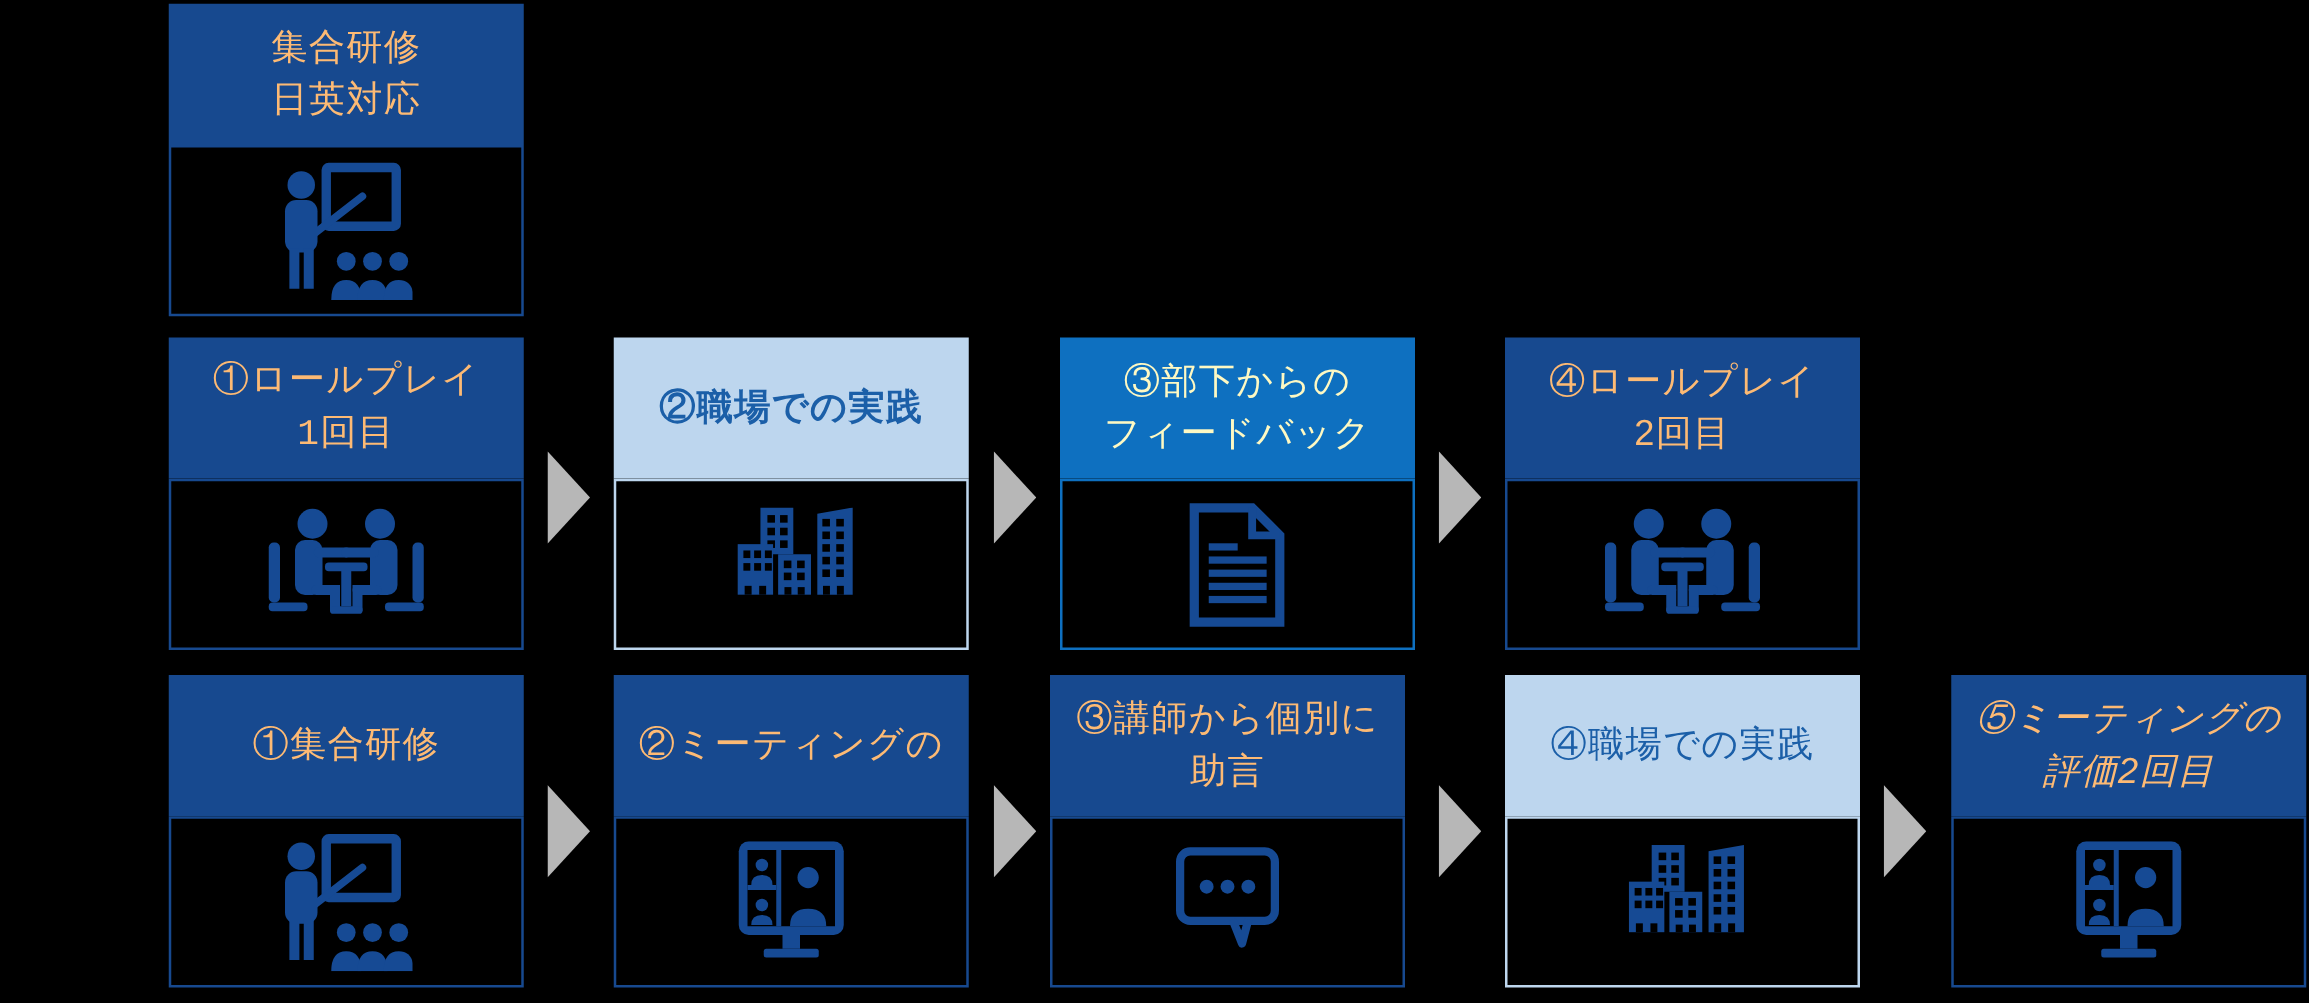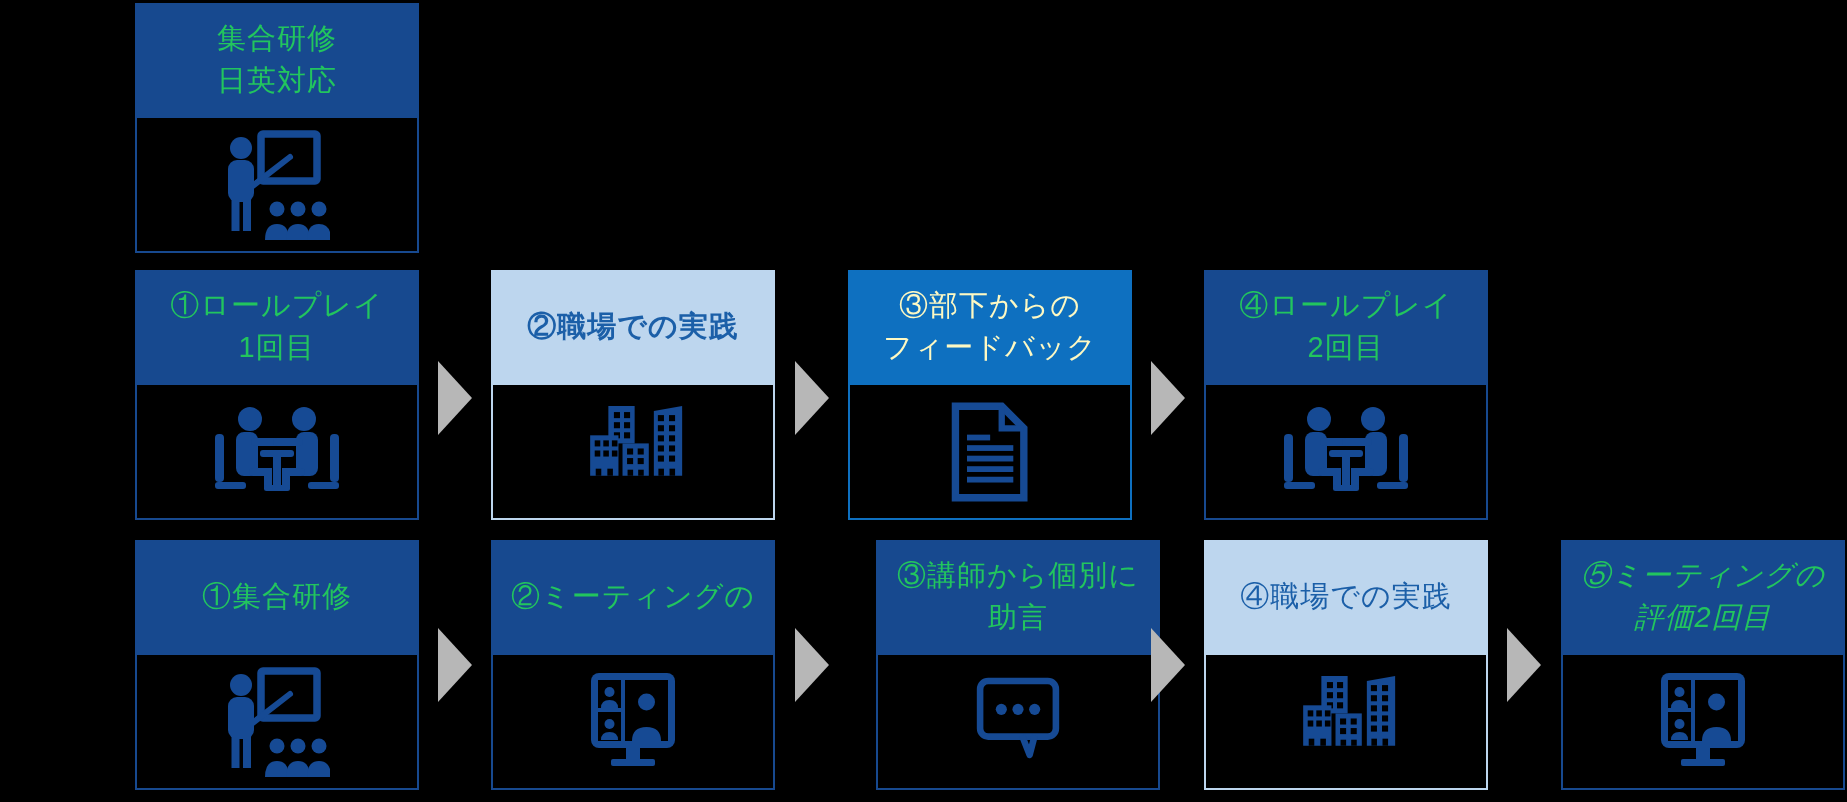--- a/index.html
+++ b/index.html
@@ -6,21 +6,21 @@
   html,body{margin:0;padding:0;background:#000;}
   .canvas{
     position:relative;width:1847px;height:802px;background:#000;overflow:hidden;
     font-family:"Liberation Sans",sans-serif;
   }
   .box{position:absolute;width:284px;}
   .hd{
     height:113px;display:flex;align-items:center;justify-content:center;
     text-align:center;font-size:29px;line-height:1.42;letter-spacing:1px;
   }
-  .hd.dark{background:#17498f;color:#22c55e;}
+  .hd.dark{background:#17498f;color:#fdba74;}
   .hd.bright{background:#0e70c0;color:#fef9c3;}
   .hd.light{background:#bdd6ee;color:#1b5fa8;}
   .bd{
     height:137px;background:#000;display:flex;align-items:center;justify-content:center;
     box-sizing:border-box;
   }
   .bd.bdark{border:2px solid #17498f;}
   .bd.bbright{border:2px solid #0e70c0;}
   .bd.blight{border:2px solid #bdd6ee;}
   .hline:empty{display:none;}
@@ -52,21 +52,21 @@
             <path d="M82 222 q0-32 24-32 q24 0 24 32 z"></path>
           <circle cx="148" cy="160" r="15"></circle>
             <path d="M124 222 q0-32 24-32 q24 0 24 32 z"></path>
           <circle cx="190" cy="160" r="15"></circle>
             <path d="M166 222 q0-32 24-32 q24 0 24 32 z"></path>
         </g>
       </svg>
     </div>
   </div>
 
-  <div class="box" style="left:135px;top:270px;">
+  <div class="box" style="left:135px;top:270px;font-family:Liberation Mono, monospace;">
     <div class="hd dark">
       <div>
         <div class="hline">①ロールプレイ</div>
         <div class="hline">1回目</div>
       </div>
     </div>
     <div class="bd bdark">
       <svg height="92" viewBox="0 0 256 184" fill="#164a94">
         <g>
           <rect x="4" y="56" width="18" height="96" rx="8"></rect>
@@ -250,21 +250,21 @@
             <path d="M48 134 q0-16 17-16 q17 0 17 16 z"></path>
           <circle cx="139" cy="58" r="17"></circle>
             <path d="M110 136 q0-28 29-28 q29 0 29 28 z"></path>
         </g>
         <rect x="98" y="150" width="28" height="22" fill="#164a94"></rect>
         <rect x="68" y="172" width="88" height="14" rx="4" fill="#164a94"></rect>
       </svg>
     </div>
   </div>
 
-  <div class="box" style="left:835px;top:540px;padding-left:41px;">
+  <div class="box" style="left:799px;top:540px;padding-left:41px;">
     <div class="hd dark">
       <div>
         <div class="hline">③講師から個別に</div>
         <div class="hline">助言</div>
       </div>
     </div>
     <div class="bd bdark">
       <svg height="96" viewBox="0 0 190 190">
         <rect x="20" y="14" width="150" height="110" rx="16" fill="none" stroke="#164a94" stroke-width="13"></rect>
         <g fill="#164a94">

